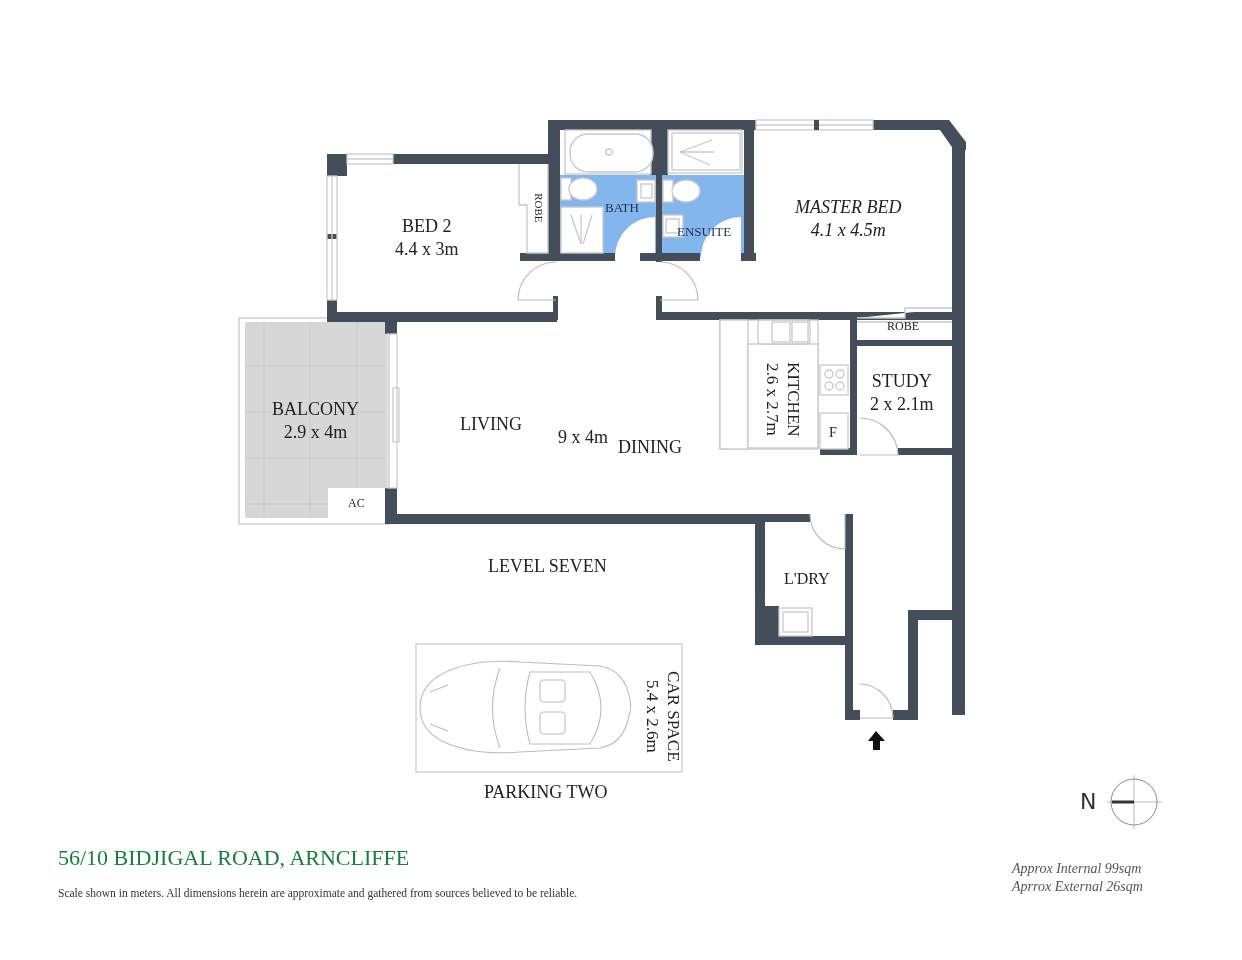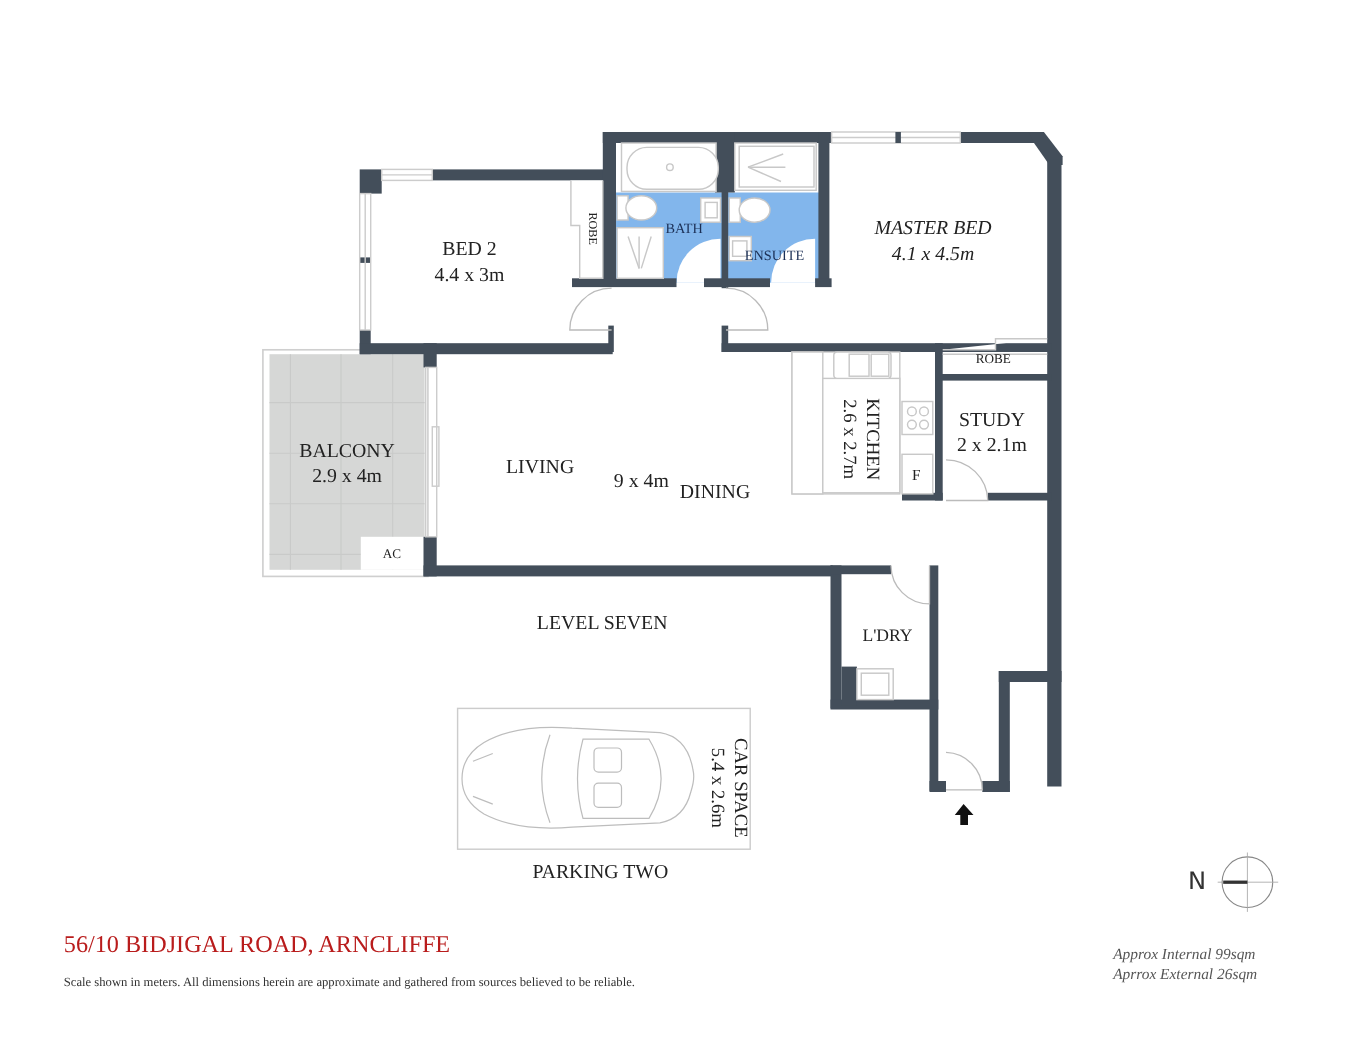--- a/index.html
+++ b/index.html
@@ -4,21 +4,21 @@
   <style>
     html, body { margin:0; padding:0; background:#ffffff; }
     body { width:1242px; height:960px; position:relative; overflow:hidden; font-family:"DejaVu Serif", serif; color:#1f1f1f; }
     .plan { position:absolute; left:0; top:0; width:1242px; height:960px; }
     .lbl { position:absolute; font-family:"Liberation Serif", serif; color:#222; white-space:nowrap; text-align:center; line-height:1.25; }
     .room-name { font-size:18px; display:block; }
     .room-dim { font-size:18px; display:block; }
     .small { font-size:12px; }
     .wet { color:#1b2f55; font-size:13px; }
     .vert { transform:rotate(90deg); transform-origin:center center; }
-    .title { position:absolute; left:58px; top:845px; font-family:"Liberation Serif", serif; font-size:22px; color:#b91c1c; }
+    .title { position:absolute; left:58px; top:845px; font-family:"Liberation Serif", serif; font-size:22px; color:#15803d; }
     .disclaimer { position:absolute; left:58px; top:875px; font-family:"Liberation Serif", serif; font-size:11.5px; color:#333; line-height:14px;margin-top:11px; }
     .area { position:absolute; left:1012px; top:860px; font-family:"Liberation Serif", serif; font-size:14px; color:#555; line-height:18px;font-style:italic; }
   </style>
 </head>
 <body>
 
 <svg class="plan" viewBox="0 0 1242 960" xmlns="http://www.w3.org/2000/svg">
 
   <g>
     <rect x="239" y="318" width="150" height="206" fill="none" stroke="#cfcfcf" stroke-width="1.5"></rect>

